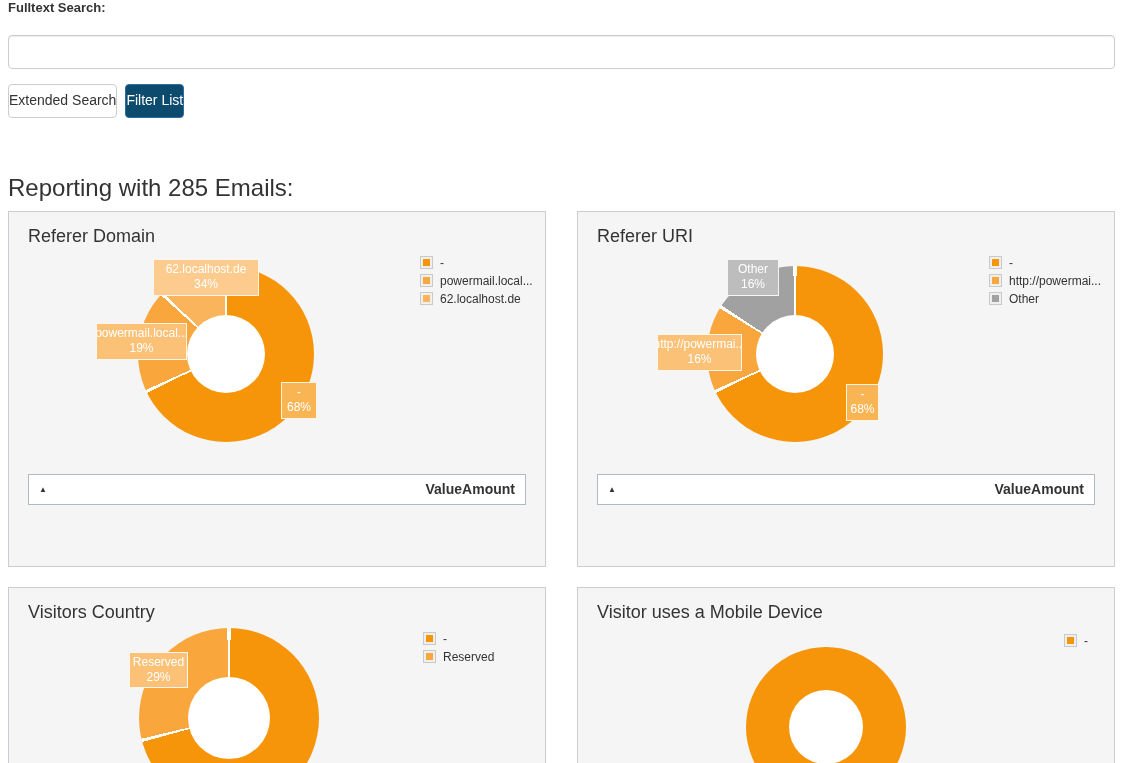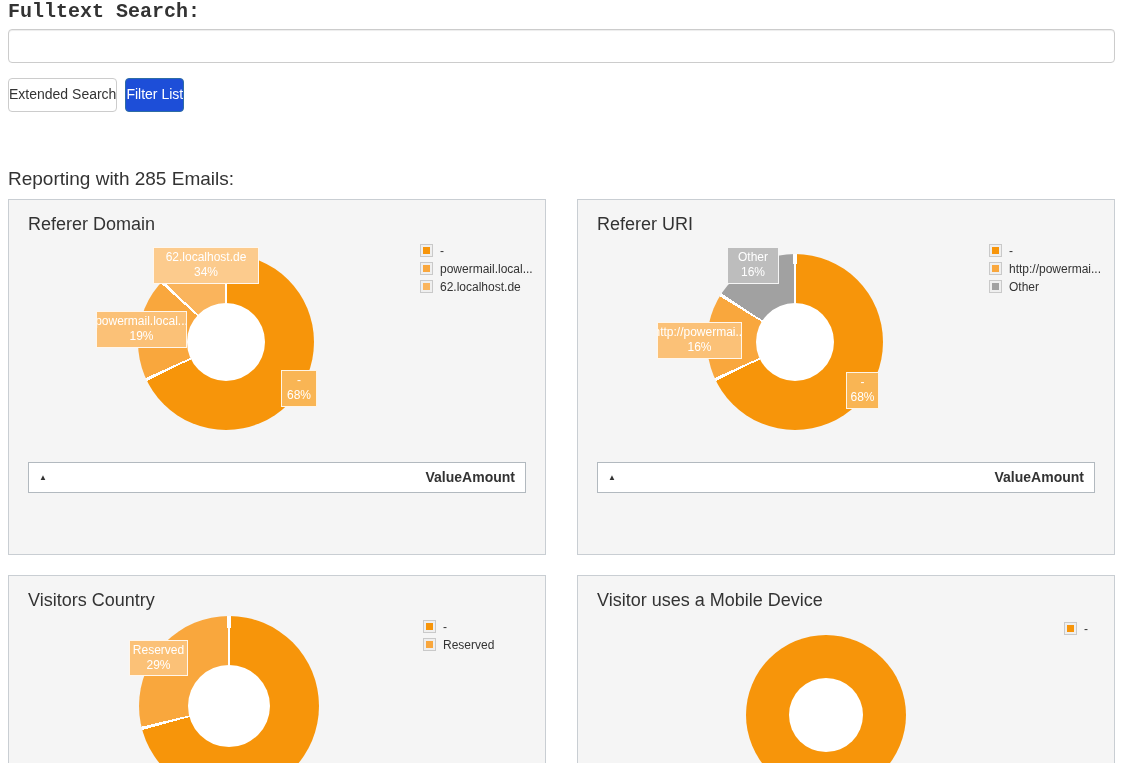--- a/index.html
+++ b/index.html
@@ -3,36 +3,36 @@
 <meta charset="utf-8">
 <style>
   * { box-sizing: border-box; }
   html, body {
     width: 1123px; height: 763px; overflow: hidden;
     margin: 0; padding: 0; background: #fff;
     font-family: "Liberation Sans", sans-serif; color: #333;
   }
   .container { margin: 0 8px; width: 1107px; }
   h1.page-title { font-size: 35px; font-weight: 400; margin: 8px 0 14px; line-height: 1.1; color: #333; }
-  .search-label { display: block; font-size: 20px; font-weight: bold; margin-bottom: 6px; font-family: Liberation Mono, monospace; }
+  .search-label { display: block; font-size: 13px; font-weight: bold; margin-bottom: 20px; }
   .search-input {
     display: block; width: 100%; height: 34px; padding: 6px 12px;
     font-size: 14px; color: #555; background: #fff;
     border: 1px solid #ccc; border-radius: 4px;
     box-shadow: inset 0 1px 1px rgba(0,0,0,.075); outline: none;
     margin-bottom: 15px;
   }
   .btn-row { display: flex; gap: 8px; margin-bottom: 0; }
   .btn {
     display: inline-block; padding: 6px 0; font-size: 14px; line-height: 1.42857;
     border-radius: 4px; cursor: pointer; font-family: inherit;
   }
   .btn-default { color: #333; background: #fff; border: 1px solid #ccc; }
-  .btn-primary { color: #fff; background: #1d4ed8; border: 1px solid #2e6da4; }
-  h2.reporting-heading { font-size: 19px; font-weight: 400; margin: 56px 0 9px; color: #333; }
+  .btn-primary { color: #fff; background: #0c4a6e; border: 1px solid #2e6da4; }
+  h2.reporting-heading { font-size: 24px; font-weight: 400; margin: 56px 0 9px; color: #333; }
   .grid {
     display: grid; grid-template-columns: 1fr 1fr; gap: 20px 31px;
   }
   .panel {
     position: relative; height: 356px;
     background: #f5f5f5; border: 1px solid #c9ced3;
   }
   .panel-title { position: absolute; top: 14px; left: 19px; font-size: 18px; color: #333; }
   .donut { position: absolute; border-radius: 50%; }
   .donut-hole { position: absolute; border-radius: 50%; background: #fff; }

